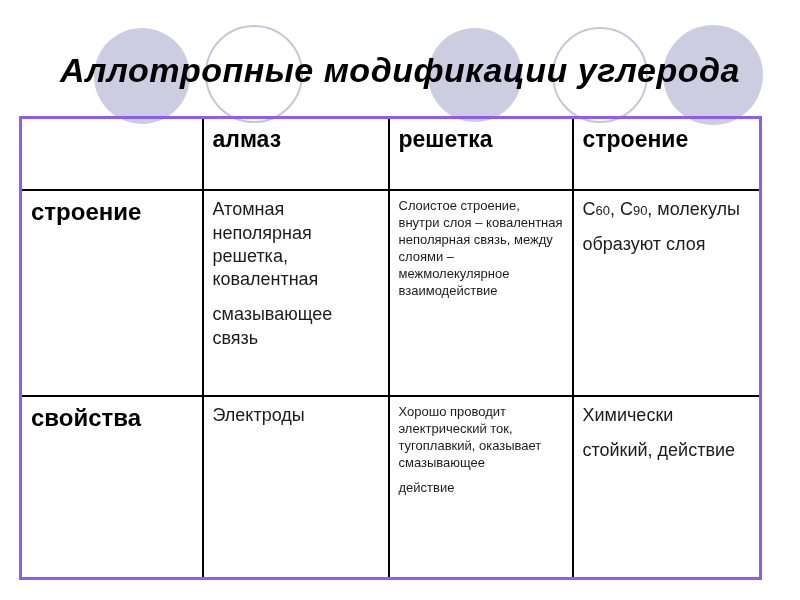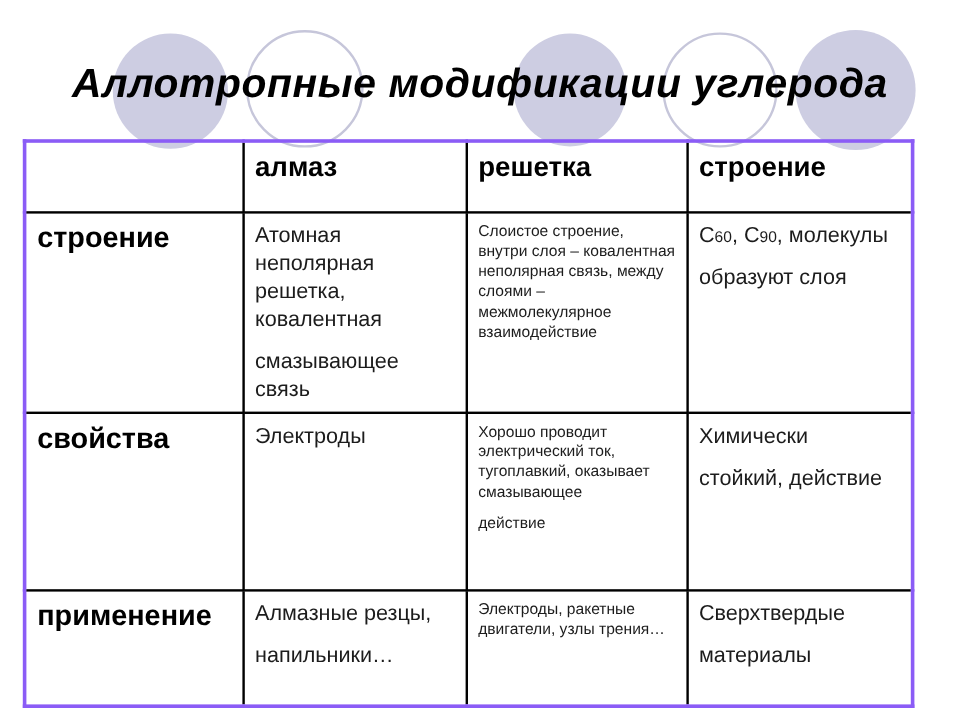--- a/index.html
+++ b/index.html
@@ -122,29 +122,15 @@
       <td class="body-cell col-grafit">
         <p>Хорошо проводит электрический ток, тугоплавкий, оказывает смазывающее</p>
         <p>действие</p>
       </td>
       <td class="body-cell col-fuller">
         <p>Химически</p>
         <p>стойкий, действие</p>
       </td>
     </tr>
 
-    <tr class="row-primenenie">
-      <td class="row-label">применение</td>
-      <td class="body-cell col-almaz">
-        <p>Алмазные резцы,</p>
-        <p>напильники…</p>
-      </td>
-      <td class="body-cell col-grafit">
-        <p>Электроды, ракетные двигатели, узлы трения…</p>
-      </td>
-      <td class="body-cell col-fuller">
-        <p>Сверхтвердые</p>
-        <p>материалы</p>
-      </td>
-    </tr>
   </tbody>
     </table>
 </div>
 
 </body></html>

